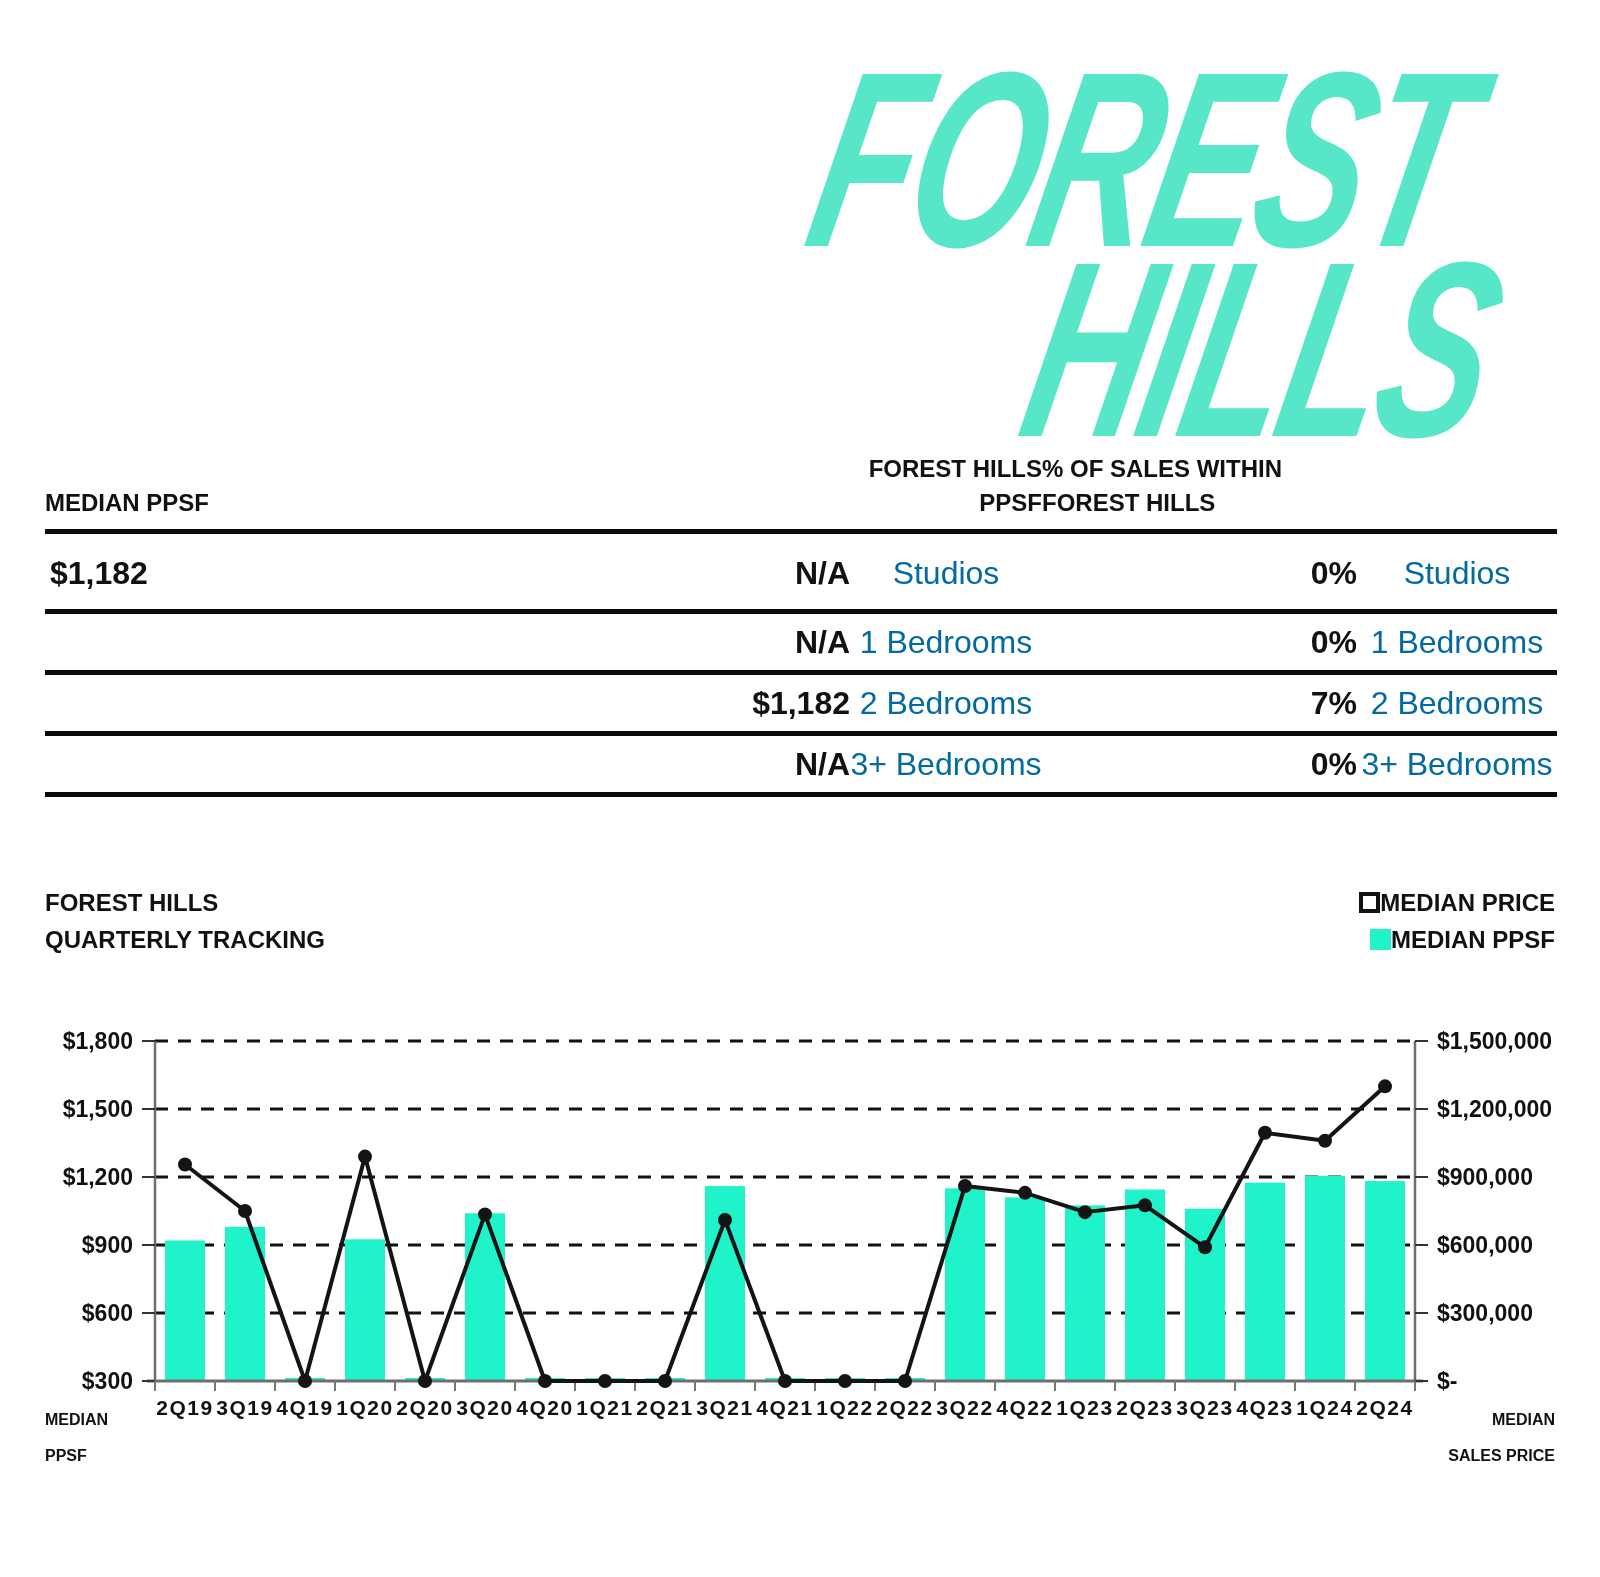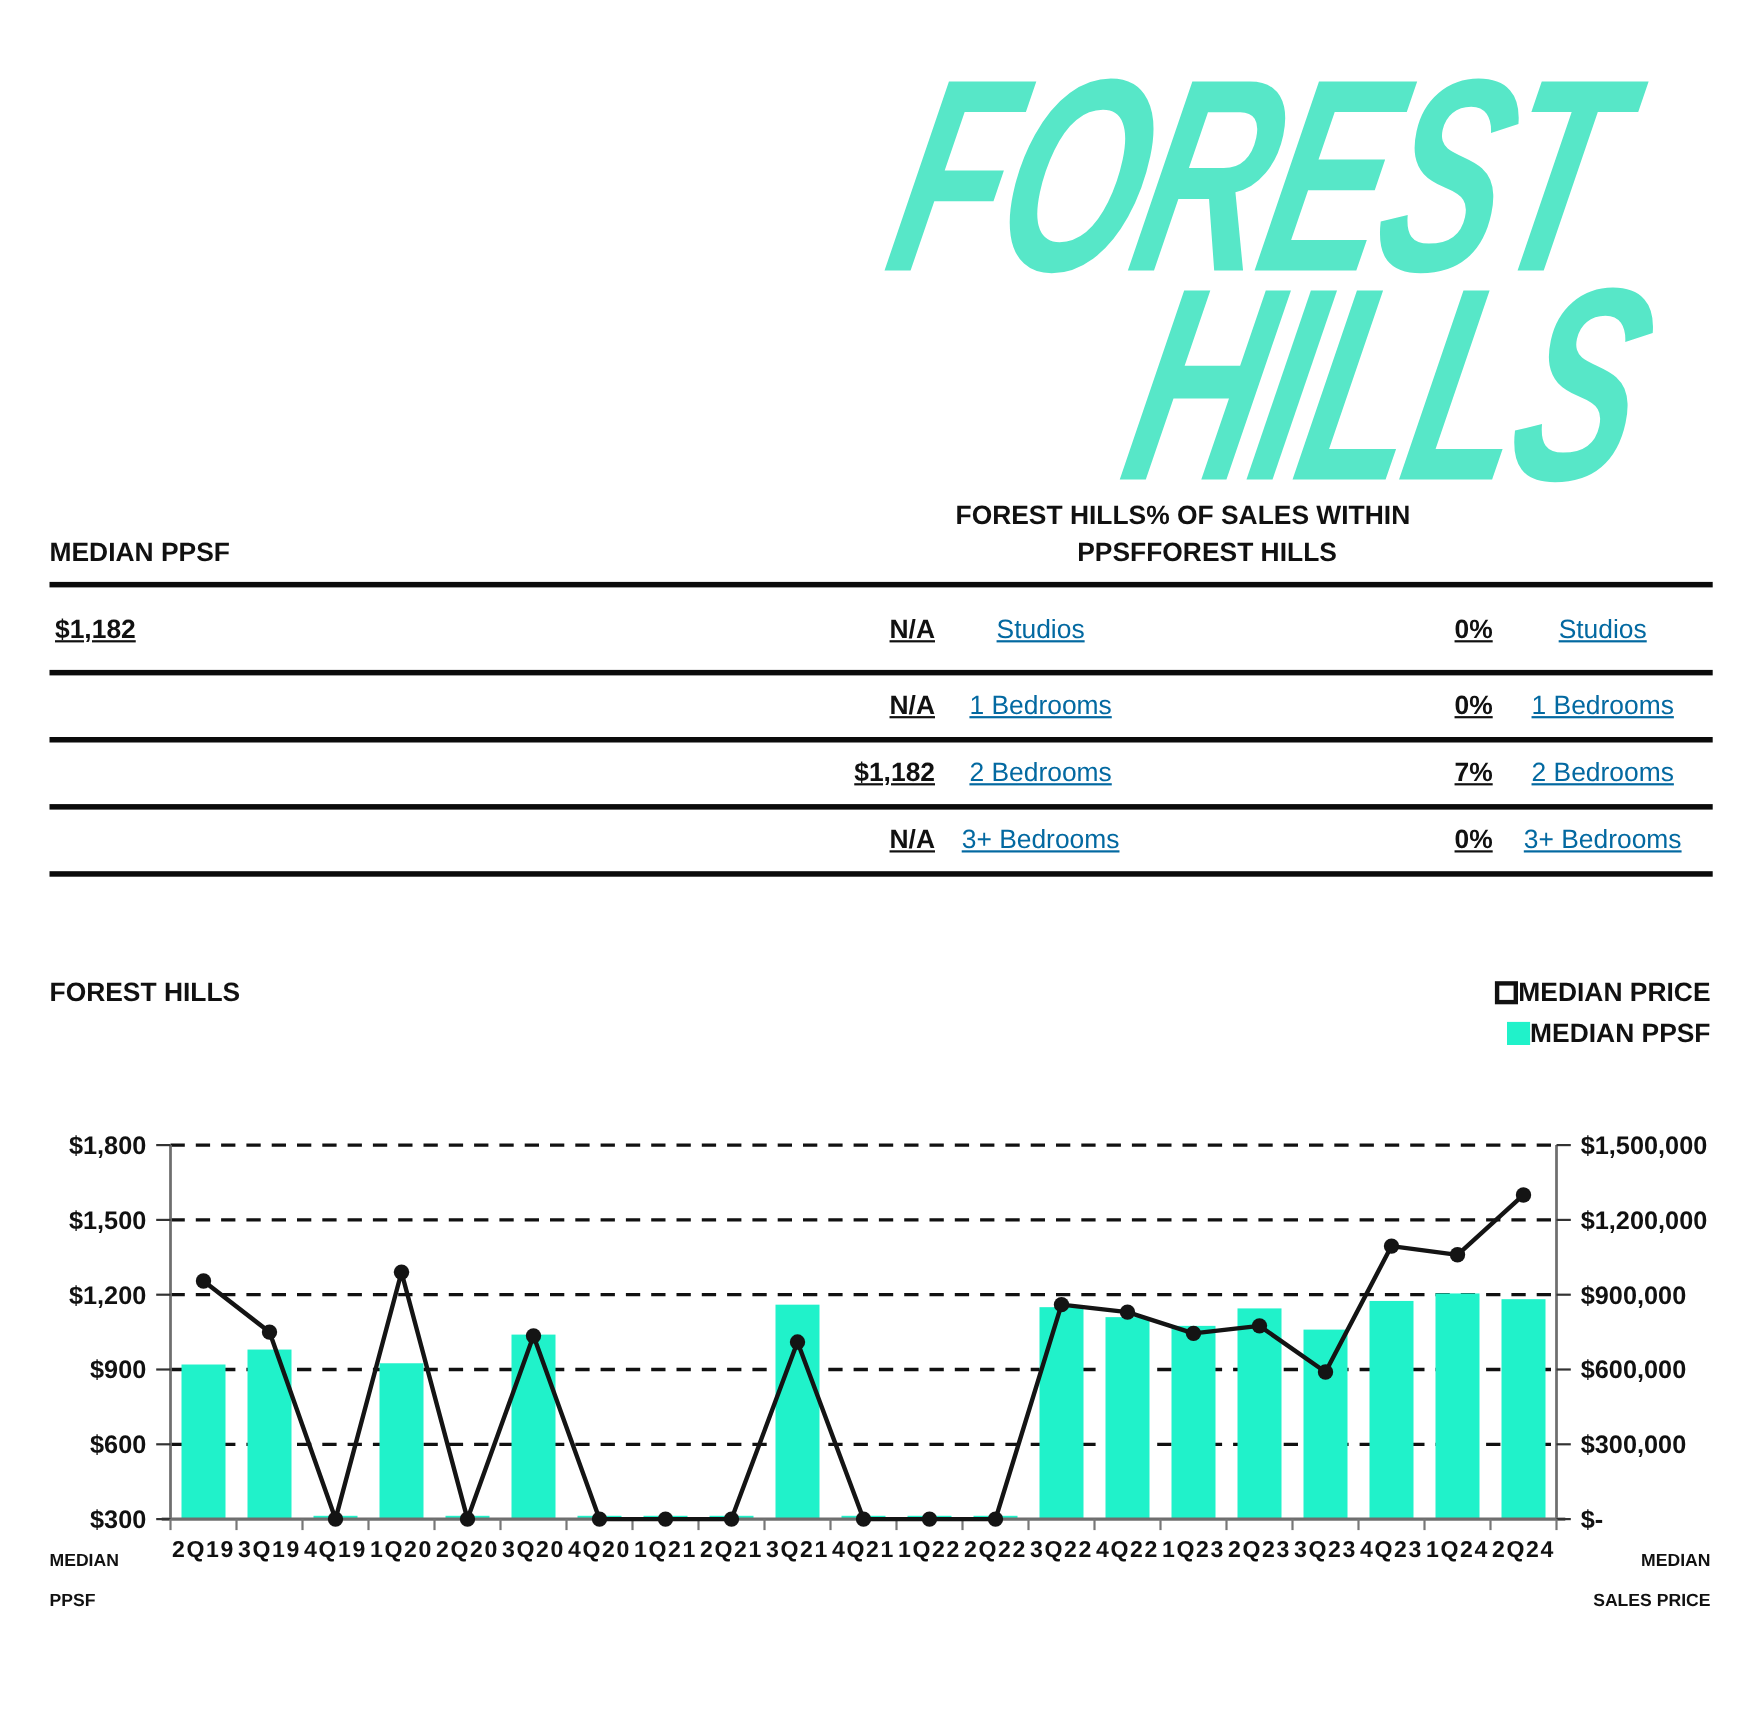--- a/index.html
+++ b/index.html
@@ -15,21 +15,21 @@
 
   
   #ppsf-table{position:absolute;left:45px;top:452px;width:1512px;}
   .tgrid{display:grid;grid-template-columns:450px 355px 192px 315px 200px;align-items:center;}
   .thead{align-items:end;padding-bottom:9px;border-bottom:5px solid #0b0b0b;}
   .hcell{font-weight:bold;font-size:24px;line-height:34px;}
   .h-span2{grid-column:2/4;text-align:right;}
   .h-span3{grid-column:4/6;text-align:left;}
   .trow{border-bottom:5px solid #0b0b0b;padding:14px 0;}
   .trow.first{padding:25px 0 22px 0;}
-  .cell{font-size:24px;line-height:28px;text-decoration:underline;}
+  .cell{font-size:32px;line-height:28px;}
   .c-left{text-align:left;font-weight:bold;padding-left:5px;}
   .c-val{text-align:right;font-weight:bold;}
   .c-lab{text-align:center;font-weight:normal;color:#0369a1;}
 
   
   #chart-titles{position:absolute;left:45px;top:884px;font-weight:bold;font-size:24px;line-height:37px;}
   #chart-legend{position:absolute;right:45px;top:884px;}
   .leg-row{display:flex;justify-content:flex-end;align-items:center;height:37px;}
   .leg-swatch{width:21px;height:21px;box-sizing:border-box;}
   .leg-outline{border:4px solid #111;background:#fff;}
@@ -106,20 +106,21 @@
       <div class="cell c-left"></div>
       <div class="cell c-val">N/A</div>
       <div class="cell c-lab">3+ Bedrooms</div>
       <div class="cell c-val">0%</div>
       <div class="cell c-lab">3+ Bedrooms</div>
     </div>
   </div>
 
   <div id="chart-titles">
     <div>FOREST HILLS</div>
+    <div>QUARTERLY TRACKING</div>
   </div>
 
   <div id="chart-legend">
     <div class="leg-row">
       <span class="leg-swatch leg-outline"></span>
       <span class="leg-label">MEDIAN PRICE</span>
     </div>
     <div class="leg-row">
       <span class="leg-swatch leg-teal"></span>
       <span class="leg-label">MEDIAN PPSF</span>

